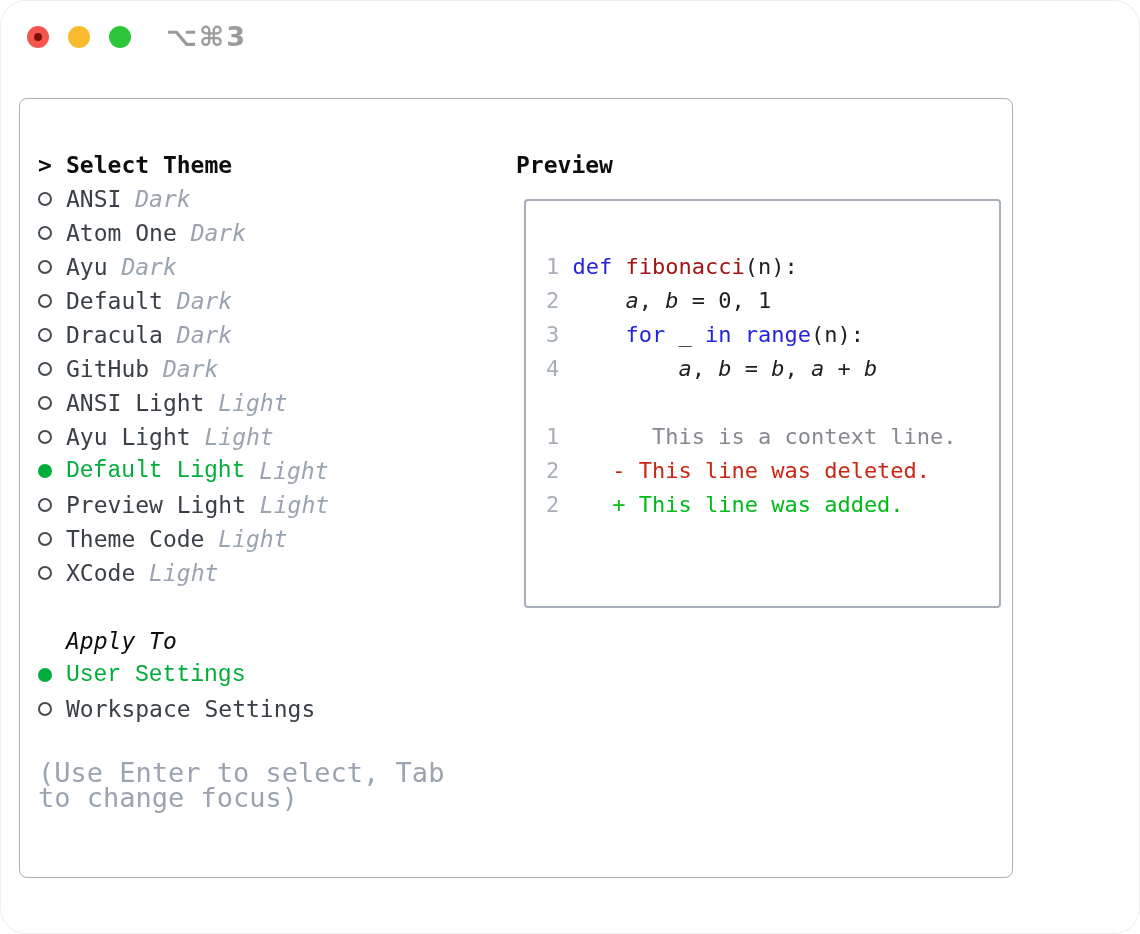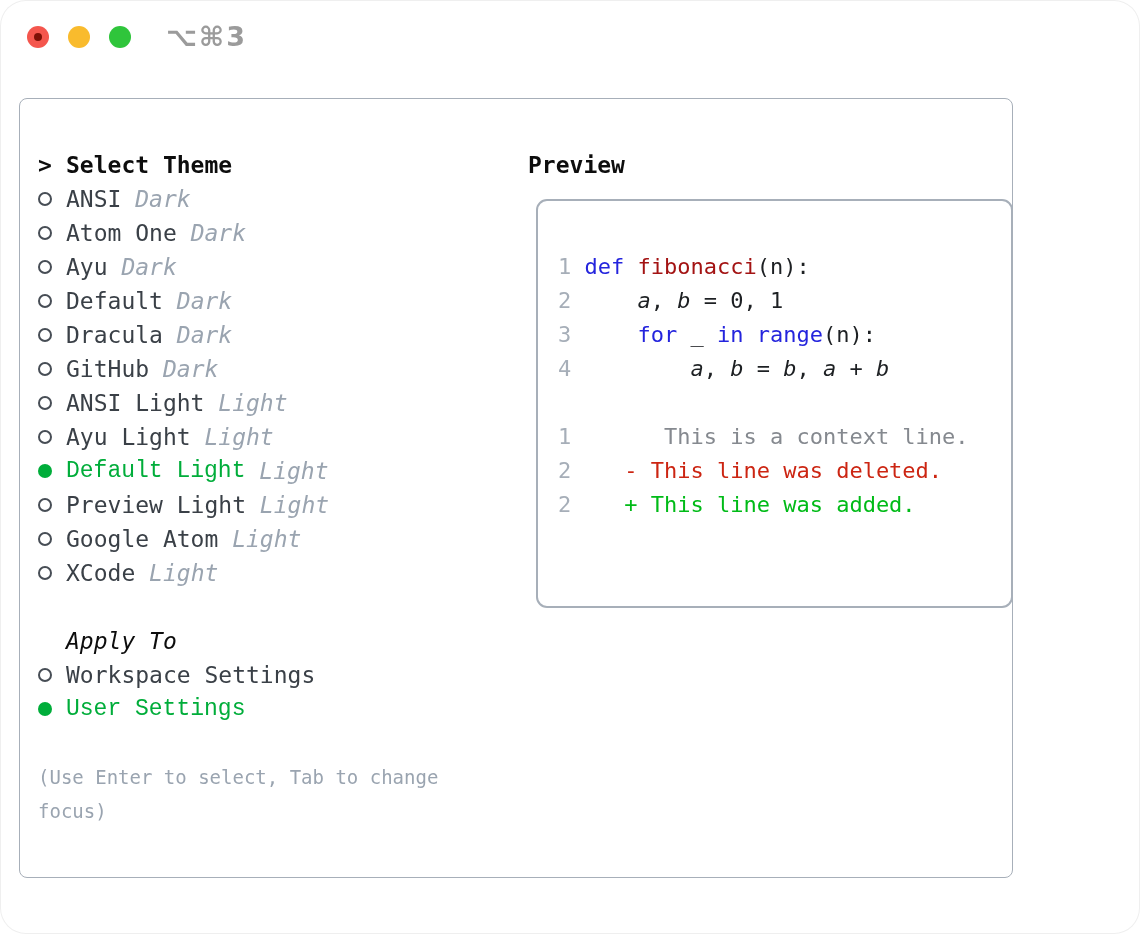--- a/index.html
+++ b/index.html
@@ -34,27 +34,27 @@
   .icon-cell{width:28px;flex:none;display:flex;align-items:center;}
   .prompt{font-weight:bold;color:var(--text_black);}
   .hdr{font-weight:bold;color:var(--text_black);}
   .radio{width:14px;height:14px;box-sizing:border-box;border:2px solid var(--radio_ring);border-radius:50%;}
   .radio.sel{border:none;background:var(--selected_green);}
   .opt-name{color:var(--text_dark);}
   .opt-name.sel{color:var(--selected_green);font-family:Liberation Mono, monospace;}
   .variant{color:var(--muted_gray);margin-left:1ch;font-style:italic;}
   .spacer{height:34px;}
   .section-title{color:var(--text_black);font-style:italic;}
-  .hint{width:440px;color:var(--muted_gray);font-size:19px;line-height:34px;}
+  .hint{width:440px;color:var(--muted_gray);font-size:27px;line-height:25px;}
   
-  .right-col{position:absolute;left:508px;top:49px;}
+  .right-col{position:absolute;left:496px;top:49px;}
   .preview-label{font-size:23px;line-height:34px;font-weight:bold;color:var(--text_black);}
   .preview-box{
     margin-left:8px;margin-top:17px;width:477px;height:409px;box-sizing:border-box;
-    border:2px solid var(--panel_border);border-radius:11px;
+    border:2px solid var(--panel_border);border-radius:4px;
     padding:49px 0 0 20px;font-size:22px;line-height:34px;overflow:hidden;
   }
   .code-line{white-space:pre;height:34px;}
   .ln{color:var(--line_number_gray);margin-right:1ch;display:inline-block;min-width:1ch;}
   .sk{color:var(--keyword_blue);}
   .sf{color:var(--function_red);}
   .sv{color:var(--code_plain);font-style:italic;}
   .sp{color:var(--code_plain);}
   .ctx{color:var(--context_gray);}
   .del{color:var(--deleted_red);margin-top:12px;}
@@ -84,34 +84,34 @@
           <div class="row"><span class="icon-cell"><span class="radio"></span></span><span class="opt-name">ANSI</span><span class="variant">Dark</span></div>
           <div class="row"><span class="icon-cell"><span class="radio"></span></span><span class="opt-name">Atom One</span><span class="variant">Dark</span></div>
           <div class="row"><span class="icon-cell"><span class="radio"></span></span><span class="opt-name">Ayu</span><span class="variant">Dark</span></div>
           <div class="row"><span class="icon-cell"><span class="radio"></span></span><span class="opt-name">Default</span><span class="variant">Dark</span></div>
           <div class="row"><span class="icon-cell"><span class="radio"></span></span><span class="opt-name">Dracula</span><span class="variant">Dark</span></div>
           <div class="row"><span class="icon-cell"><span class="radio"></span></span><span class="opt-name">GitHub</span><span class="variant">Dark</span></div>
           <div class="row"><span class="icon-cell"><span class="radio"></span></span><span class="opt-name">ANSI Light</span><span class="variant">Light</span></div>
           <div class="row"><span class="icon-cell"><span class="radio"></span></span><span class="opt-name">Ayu Light</span><span class="variant">Light</span></div>
           <div class="row"><span class="icon-cell"><span class="radio sel"></span></span><span class="opt-name sel">Default Light</span><span class="variant">Light</span></div>
           <div class="row"><span class="icon-cell"><span class="radio"></span></span><span class="opt-name">Preview Light</span><span class="variant">Light</span></div>
-          <div class="row"><span class="icon-cell"><span class="radio"></span></span><span class="opt-name">Google Atom</span><span class="variant">Light</span></div>
+          <div class="row"><span class="icon-cell"><span class="radio"></span></span><span class="opt-name">Theme Code</span><span class="variant">Light</span></div>
           <div class="row"><span class="icon-cell"><span class="radio"></span></span><span class="opt-name">XCode</span><span class="variant">Light</span></div>
         </div>
 
       <div class="spacer"></div>
 
       <div class="row">
         <span class="icon-cell"></span>
         <span class="section-title">Apply To</span>
       </div>
 
       <div id="apply-list">
+          <div class="row"><span class="icon-cell"><span class="radio sel"></span></span><span class="opt-name sel">User Settings</span></div>
           <div class="row"><span class="icon-cell"><span class="radio"></span></span><span class="opt-name">Workspace Settings</span></div>
-          <div class="row"><span class="icon-cell"><span class="radio sel"></span></span><span class="opt-name sel">User Settings</span></div>
         </div>
 
       <div class="spacer"></div>
 
       <div class="hint">(Use Enter to select, Tab to change focus)</div>
     </div>
 
     <div class="right-col">
       <div class="preview-label">Preview</div>
       <div class="preview-box">

